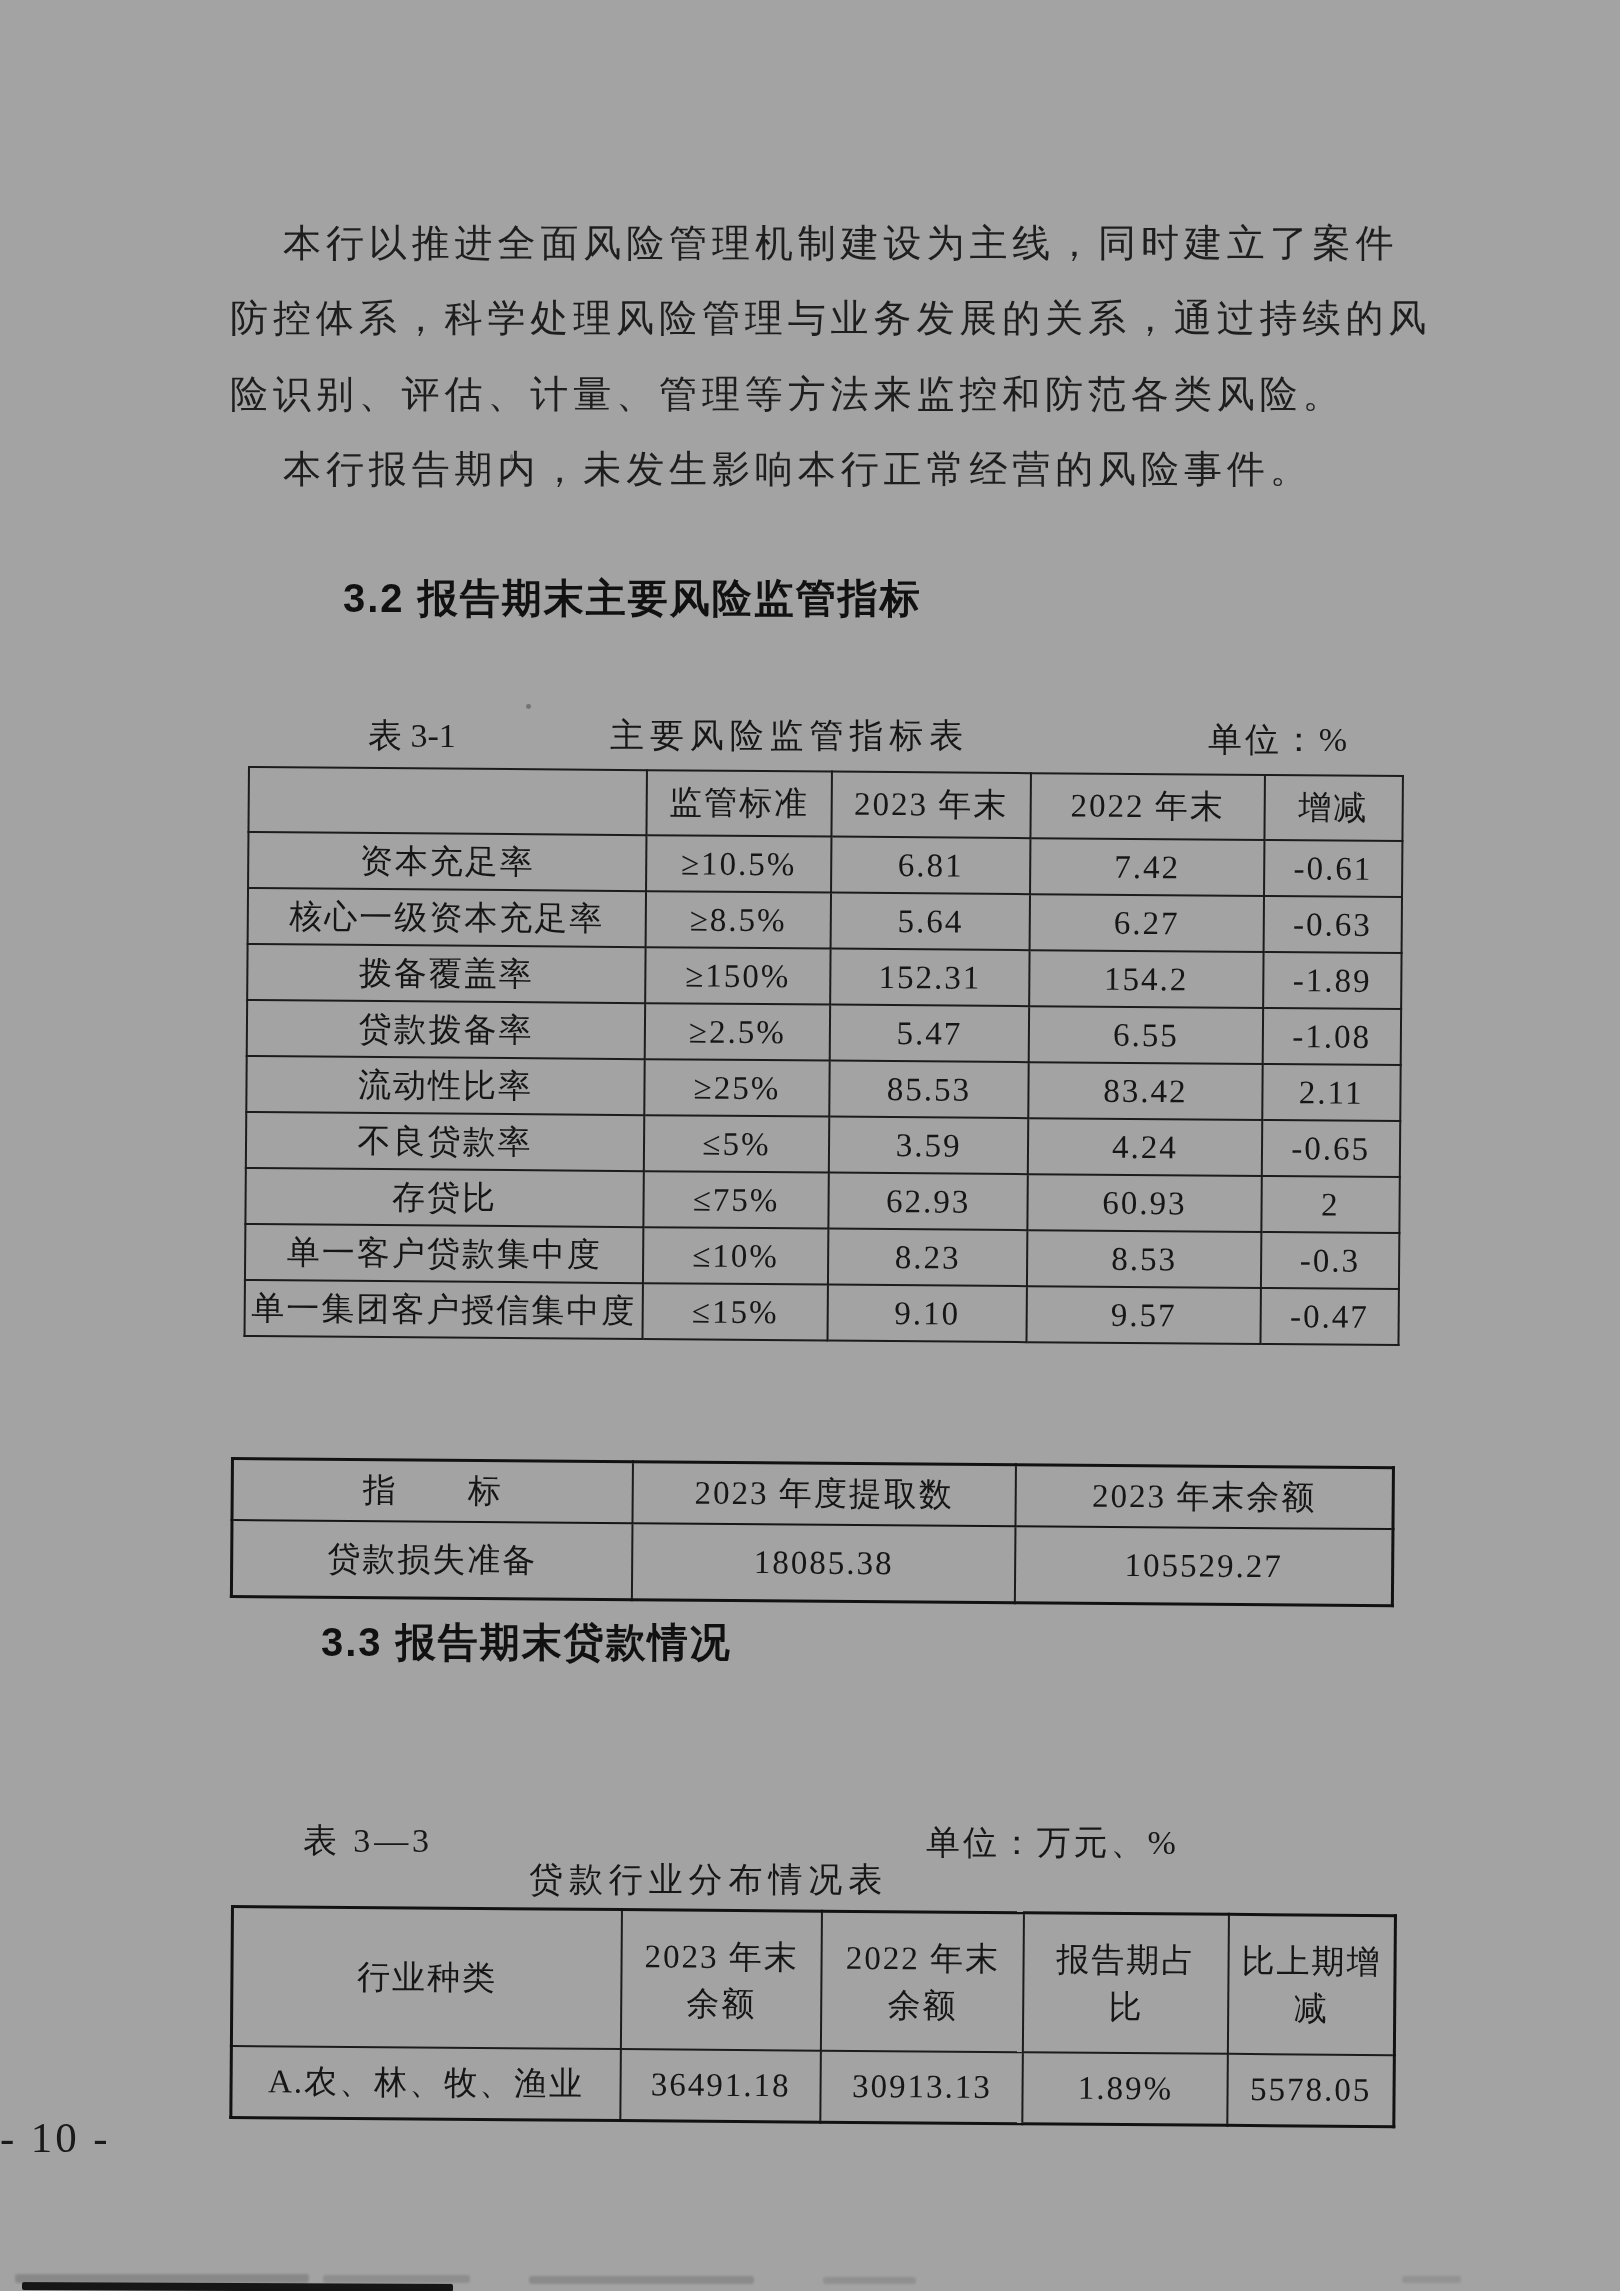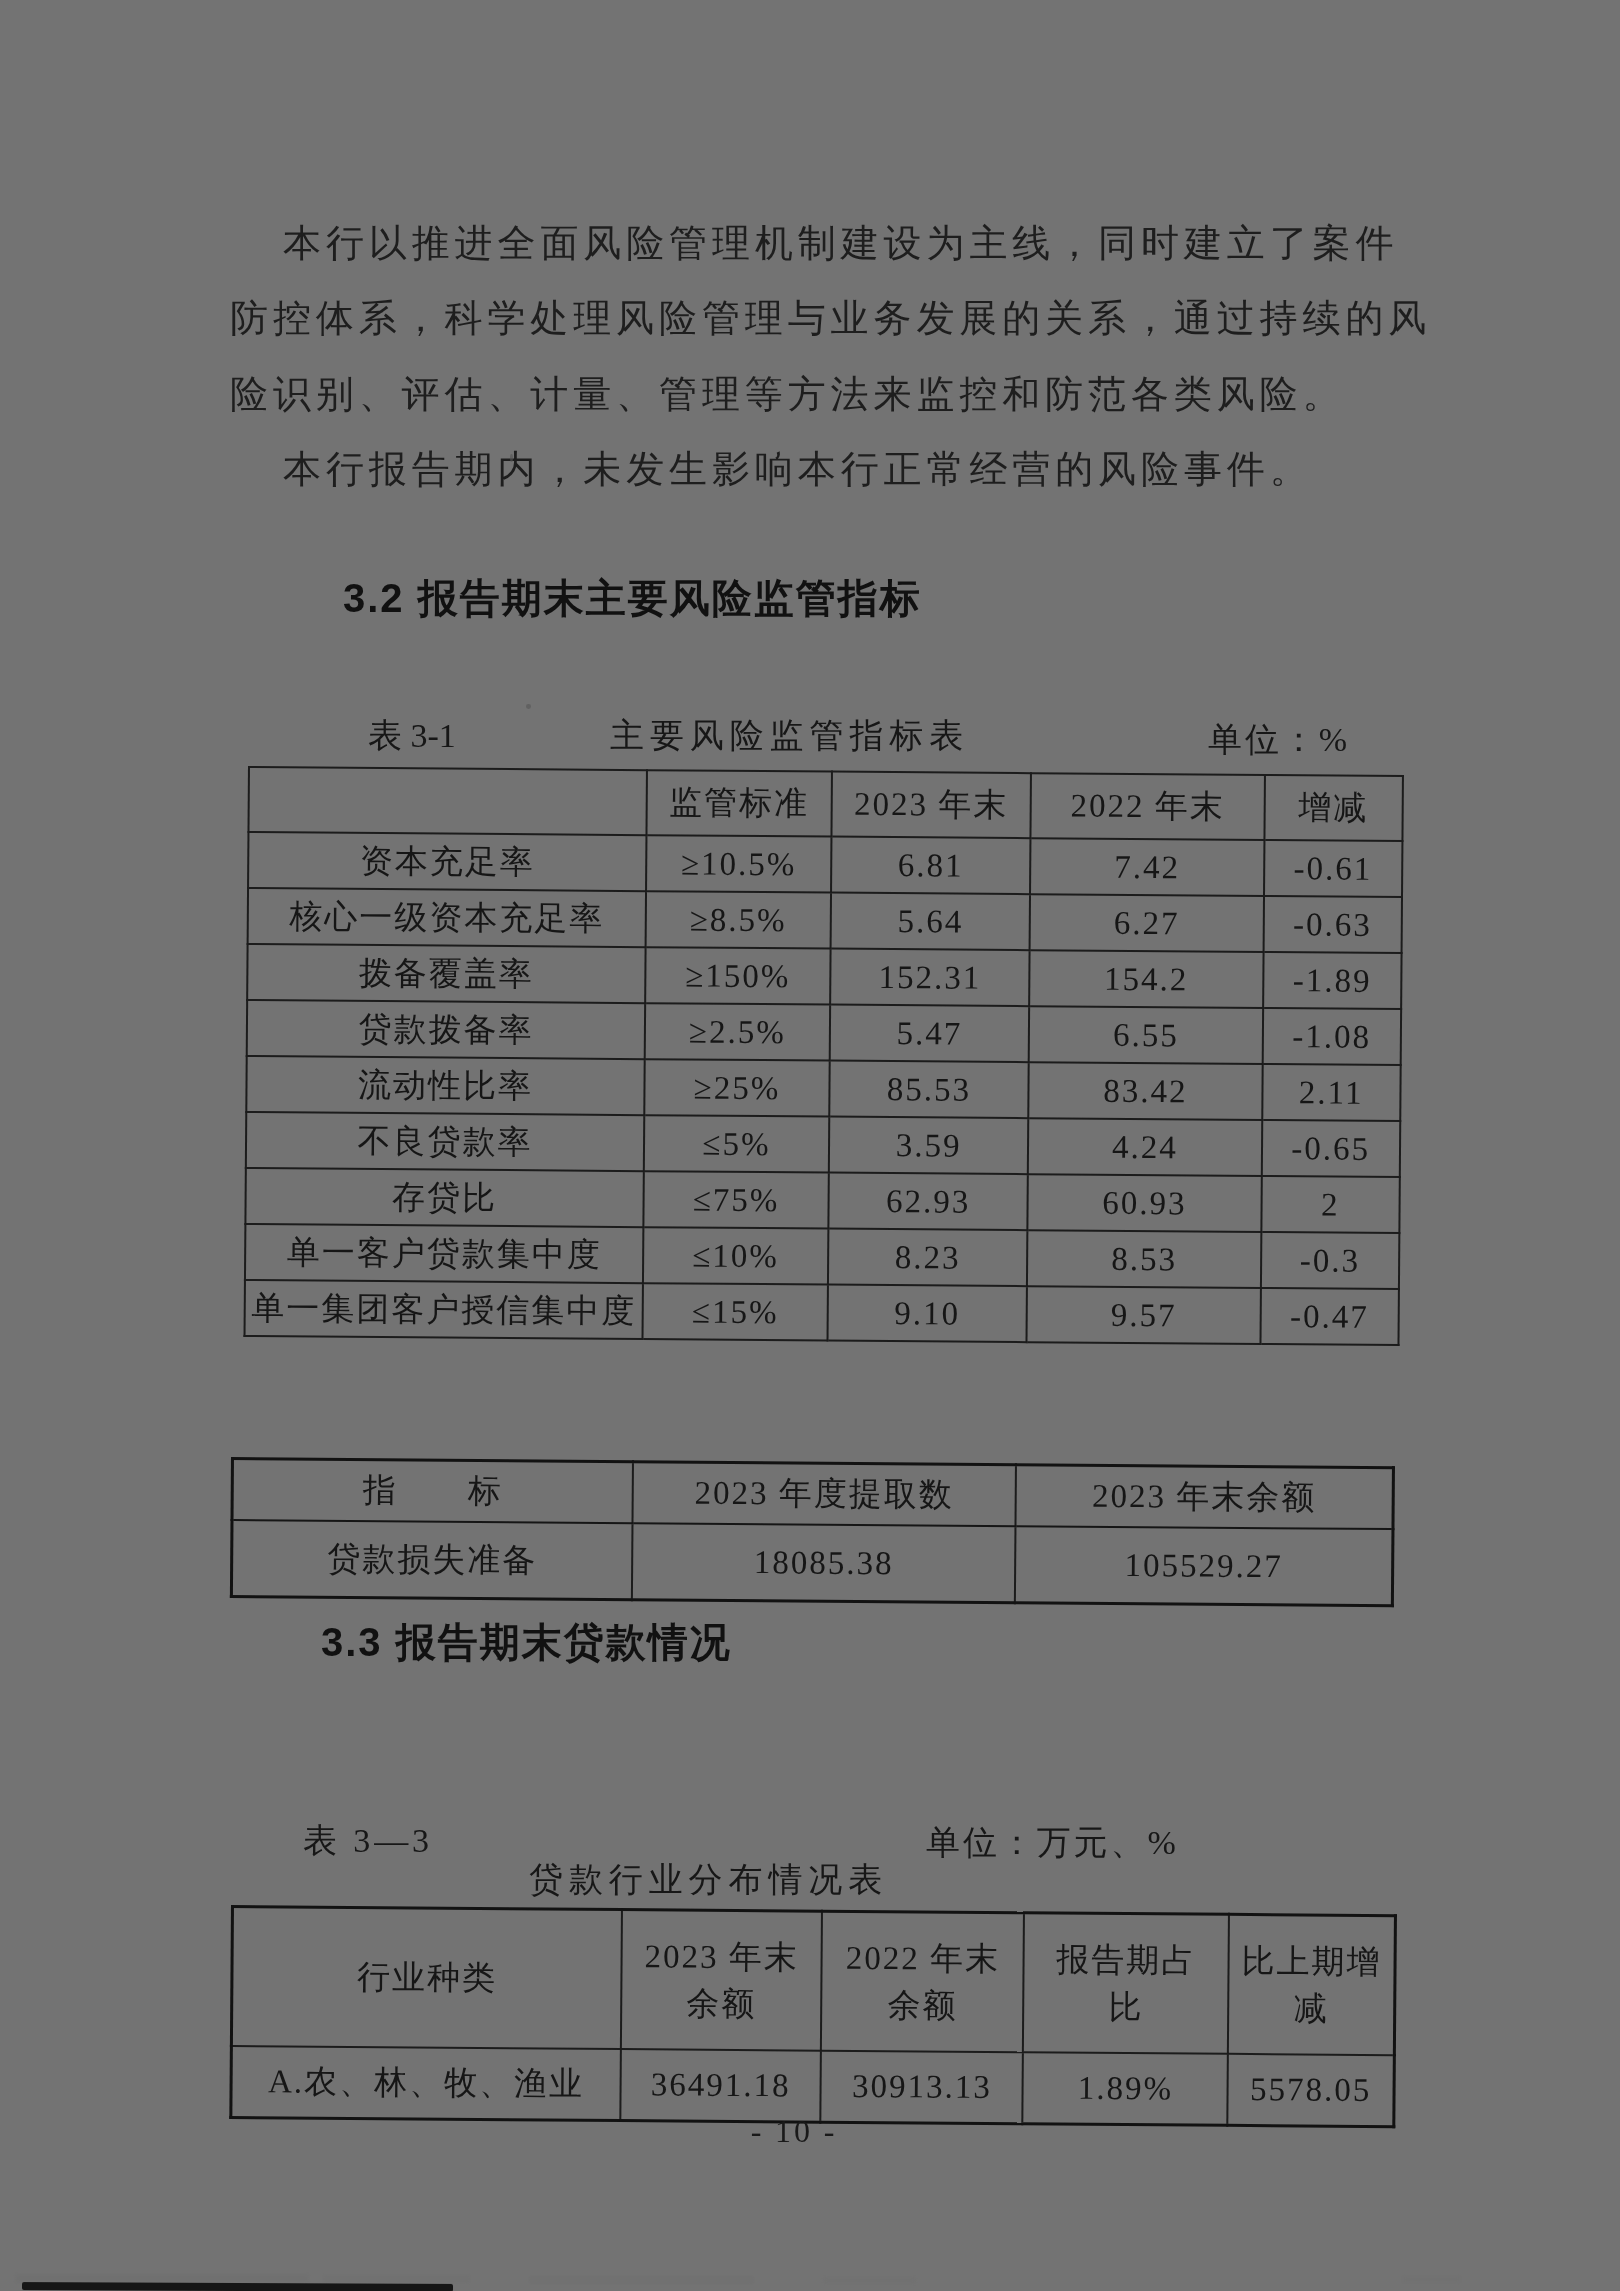--- a/index.html
+++ b/index.html
@@ -1,17 +1,17 @@
 <!DOCTYPE html>
 <html><head>
 <meta charset="utf-8">
 <style>
   html,body{margin:0;padding:0;background:#e8e8e8;}
   .page{
-    position:relative;width:1620px;height:2292px;background:#737373;
+    position:relative;width:1620px;height:2292px;background:#a3a3a3;
     overflow:hidden;color:#1b1b1b;
     font-family:"Liberation Serif","DejaVu Serif",serif;
   }
   
   .bline{position:absolute;font-size:38px;letter-spacing:4.9px;white-space:nowrap;color:#1e1e1e;}
   
   .hd{position:absolute;font-family:"Liberation Sans","DejaVu Sans",sans-serif;font-weight:700;
       white-space:nowrap;color:#111;}
   #h32{left:343px;top:571px;font-size:40px;letter-spacing:2px;}
   #h33{left:321px;top:1615px;font-size:40px;letter-spacing:2px;}
@@ -38,22 +38,22 @@
   #table31{left:248px;top:766px;width:1156px;border:2.9px solid #161616;}
   #table31 th{height:63px;}
   #table31 td{height:54px;}
   #table32{left:231px;top:1457px;width:1164px;border:3.9px solid #121212;}
   #table32 th{height:59px;border-bottom:2.9px solid #161616;}
   #table32 td{height:74px;}
   #table33{left:231px;top:1905px;width:1166px;border:3.9px solid #121212;}
   #table33 th{height:137px;white-space:pre-line;line-height:1.4;}
   #table33 td{height:69px;}
   
-  #pageno{position:absolute;left:0;top:2113px;width:1588px;text-align:center;
-          font-size:32px;letter-spacing:2.9px;color:#1a1a1a;}
+  #pageno{position:absolute;left:0;top:2113px;width:1588px;
+          font-size:43px;letter-spacing:2.9px;color:#1a1a1a;}
   
   .smudge{position:absolute;background:#6f6f6f;border-radius:2.9px;filter:blur(1.3px);}
   .scanbar{position:absolute;background:#161616;border-radius:2px;filter:blur(0.4px);
            transform:rotate(.25deg);}
   .speck{position:absolute;background:#555;border-radius:50%;opacity:.6;}
 </style>
 </head>
 <body>
 
 <div class="page">

